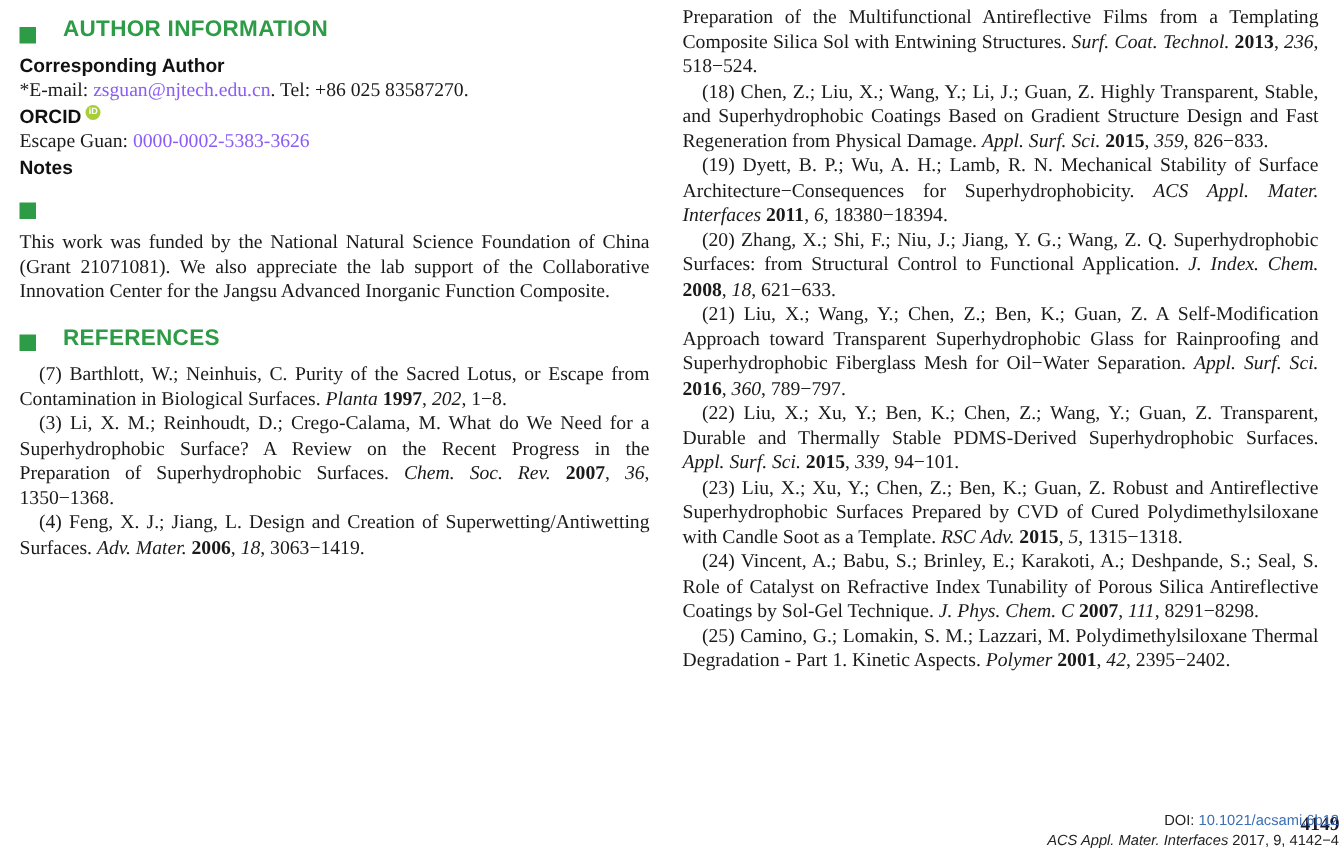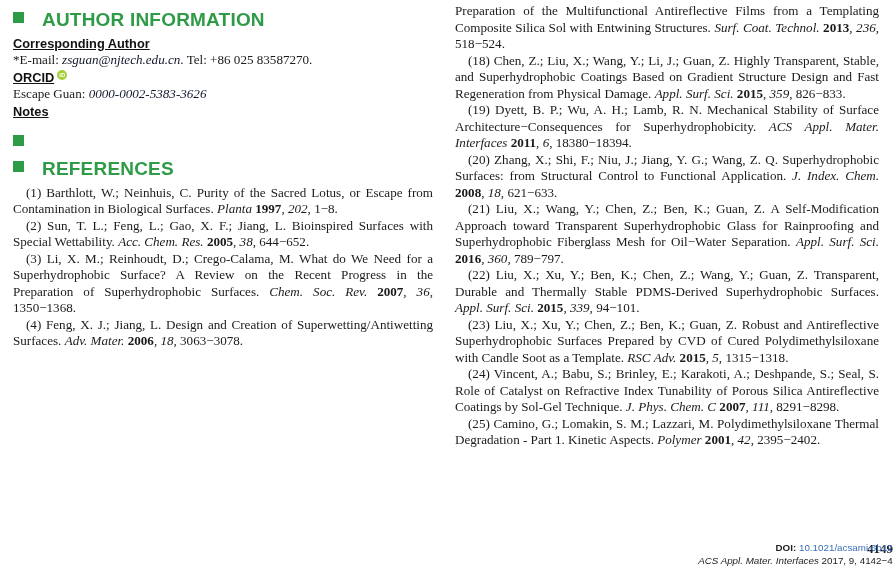--- a/index.html
+++ b/index.html
@@ -12,62 +12,62 @@
     font-size:13.1px;
     line-height:16.5px;
     color:#1a1a1a;
   }
   .col{position:absolute;top:0;}
   #left-col{left:13px;width:420px;padding-top:8px;}
   #right-col{left:455px;width:424px;padding-top:3px;}
 
   h2.sec{
     font-family:"Liberation Sans", sans-serif;
-    font-size:19px;
+    font-size:15px;
     font-weight:bold;
     color:#2e9b47;
     letter-spacing:.2px;
     margin:15px 0 7px 0;
-    display:flex;align-items:flex-start;
+    display:flex;align-items:flex-end;
   }
   h2.sec.first{margin-top:4px;}
   .bullet{
     display:inline-block;width:11px;height:11px;background:#2e9b47;
     margin-right:18px;flex:0 0 auto;
   }
   .subhead{
     font-family:"Liberation Sans", sans-serif;
     font-size:12.8px;font-weight:bold;color:#111;
-    margin:1px 0 0 0;line-height:16.5px;text-decoration:underline;
+    margin:1px 0 0 0;line-height:16.5px;
   }
   p.body-text{margin:0;text-align:justify;}
   p.ref{margin:0;text-align:justify;text-indent:13px;}
   p.ref.noindent{text-indent:0;}
-  a.link{color:#0f172a;text-decoration:none;cursor:pointer;font-style:italic;}
+  a.link{color:#8b5cf6;text-decoration:none;cursor:pointer;}
   .orcid-icon{
     display:inline-block;width:10px;height:10px;border-radius:50%;
     background:#a6ce39;color:#fff;
     font-family:"Liberation Sans", sans-serif;
     font-size:6px;font-weight:bold;line-height:10px;text-align:center;
     vertical-align:super;margin-left:3px;
   }
   #footer-page{
     position:absolute;left:0;top:541px;width:893px;
     text-align:right;
     font-family:Liberation Serif, serif;
     font-size:13px;font-weight:bold;color:#1a1a2e;
   }
   #footer-doi{
     position:absolute;top:542px;right:-16px;
     text-align:right;
     font-family:"Liberation Sans", sans-serif;
     font-size:9.8px;line-height:12.5px;color:#222;
     white-space:nowrap;
   }
-  #footer-doi .doi-label{font-weight:bold;}
+  #footer-doi .doi-label{font-weight:normal;}
   #footer-doi a.doi-link{color:#3a6fb5;text-decoration:none;}
   #footer-doi .jline i{font-style:italic;}
 </style>
 </head>
 <body>
 
 <div id="page">
 
   <div id="left-col" class="col">
 
@@ -80,30 +80,30 @@
     <p class="body-text"><span>*E-mail: </span><a class="link">zsguan@njtech.edu.cn</a><span>. Tel: +86 025 83587270.</span></p>
 
     <p class="subhead"><span>ORCID</span><span class="orcid-icon">iD</span></p>
     <p class="body-text"><span>Escape Guan: </span><a class="link">0000-0002-5383-3626</a></p>
 
     <p class="subhead">Notes</p>
 
     <h2 class="sec">
       <span class="bullet"></span>
     </h2>
+    <p class="body-text">This work was funded by the National Natural Science Foundation of China (Grant 21071081). We also appreciate the lab support of the Collaborative Innovation Center for the Jangsu Advanced Inorganic Function Composite.</p>
 
     <h2 class="sec">
       <span class="bullet"></span>
       <span>REFERENCES</span>
     </h2>
     <div>
-        <p class="ref"><span>(1) Barthlott, W.; Neinhuis, C. Purity of the Sacred Lotus, or Escape from Contamination in Biological Surfaces. </span><i>Planta</i><span> </span><b>1997</b><span>, </span><i>202</i><span>, </span><span>1−8.</span></p>
-        <p class="ref"><span>(2) Sun, T. L.; Feng, L.; Gao, X. F.; Jiang, L. Bioinspired Surfaces with Special Wettability. </span><i>Acc. Chem. Res.</i><span> </span><b>2005</b><span>, </span><i>38</i><span>, </span><span>644−652.</span></p>
+        <p class="ref"><span>(7) Barthlott, W.; Neinhuis, C. Purity of the Sacred Lotus, or Escape from Contamination in Biological Surfaces. </span><i>Planta</i><span> </span><b>1997</b><span>, </span><i>202</i><span>, </span><span>1−8.</span></p>
         <p class="ref"><span>(3) Li, X. M.; Reinhoudt, D.; Crego-Calama, M. What do We Need for a Superhydrophobic Surface? A Review on the Recent Progress in the Preparation of Superhydrophobic Surfaces. </span><i>Chem. Soc. Rev.</i><span> </span><b>2007</b><span>, </span><i>36</i><span>, </span><span>1350−1368.</span></p>
-        <p class="ref"><span>(4) Feng, X. J.; Jiang, L. Design and Creation of Superwetting/Antiwetting Surfaces. </span><i>Adv. Mater.</i><span> </span><b>2006</b><span>, </span><i>18</i><span>, </span><span>3063−3078.</span></p>
+        <p class="ref"><span>(4) Feng, X. J.; Jiang, L. Design and Creation of Superwetting/Antiwetting Surfaces. </span><i>Adv. Mater.</i><span> </span><b>2006</b><span>, </span><i>18</i><span>, </span><span>3063−1419.</span></p>
       </div>
 
   </div>
 
   <div id="right-col" class="col">
     <div>
         <p class="ref noindent"><span>Preparation of the Multifunctional Antireflective Films from a Templating Composite Silica Sol with Entwining Structures. </span><i>Surf. Coat. Technol.</i><span> </span><b>2013</b><span>, </span><i>236</i><span>, </span><span>518−524.</span></p>
         <p class="ref"><span>(18) Chen, Z.; Liu, X.; Wang, Y.; Li, J.; Guan, Z. Highly Transparent, Stable, and Superhydrophobic Coatings Based on Gradient Structure Design and Fast Regeneration from Physical Damage. </span><i>Appl. Surf. Sci.</i><span> </span><b>2015</b><span>, </span><i>359</i><span>, </span><span>826−833.</span></p>
         <p class="ref"><span>(19) Dyett, B. P.; Wu, A. H.; Lamb, R. N. Mechanical Stability of Surface Architecture−Consequences for Superhydrophobicity. </span><i>ACS Appl. Mater. Interfaces</i><span> </span><b>2011</b><span>, </span><i>6</i><span>, </span><span>18380−18394.</span></p>
         <p class="ref"><span>(20) Zhang, X.; Shi, F.; Niu, J.; Jiang, Y. G.; Wang, Z. Q. Superhydrophobic Surfaces: from Structural Control to Functional Application. </span><i>J. Index. Chem.</i><span> </span><b>2008</b><span>, </span><i>18</i><span>, </span><span>621−633.</span></p>

